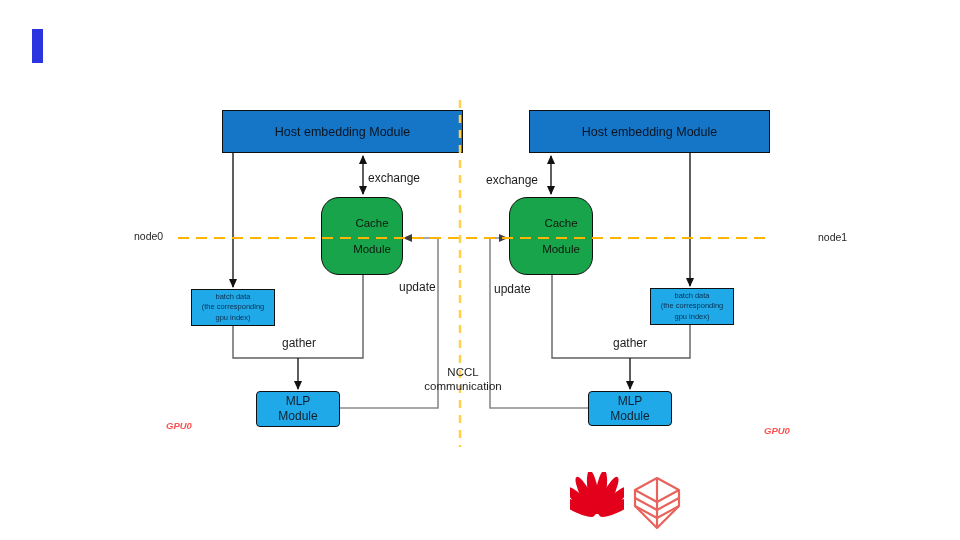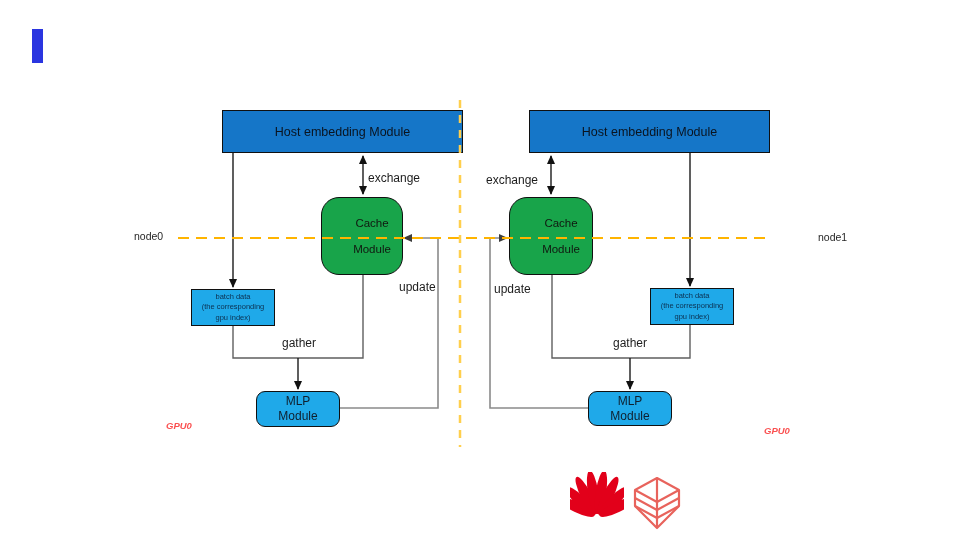--- a/index.html
+++ b/index.html
@@ -27,21 +27,21 @@
   .dash-v{stroke:var(--dashed-vertical);stroke-width:2.5;stroke-dasharray:8 7;fill:none;}
   
   .box{display:flex;align-items:center;justify-content:center;text-align:center;
        box-sizing:border-box;border:1.5px solid #101010;}
   .host-box{width:241px;height:43px;background:var(--host-fill);
             color:#0a1420;font-size:12.5px;margin-left:36px;}
   .cache-box{width:82px;height:78px;background:var(--cache-fill);border-radius:18px;
              color:#101810;font-size:11.5px;flex-direction:column;gap:14px;padding-left:20px;}
   .batch-box{width:84px;height:37px;background:var(--gpu-module-fill);border-radius:0;
              color:#0c3050;font-size:7.5px;line-height:1.35;flex-direction:column;}
-  .mlp-box{width:84px;height:36px;background:var(--gpu-module-fill);border-radius:9px;
+  .mlp-box{width:84px;height:36px;background:var(--gpu-module-fill);border-radius:4px;
            color:#10202e;font-size:12px;line-height:1.25;flex-direction:column;}
   
   .lbl{font-size:12px;color:#1c1c1c;white-space:nowrap;}
   .lbl-small{font-size:10.5px;color:#262626;white-space:nowrap;}
   .nccl{left:403px;top:366px;width:120px;text-align:center;font-size:11.5px;
         color:#1c1c1c;line-height:1.18;}
   .gpu-lbl{font-size:9.5px;font-weight:bold;color:var(--gpu-text);white-space:nowrap;font-style:italic;}
   
   .huawei-word{left:566px;top:518px;width:62px;text-align:center;font-size:14px;
                font-weight:bold;letter-spacing:1.5px;color:#161616;margin-top:20px;}
@@ -119,20 +119,24 @@
     <path class="dash-v" d="M460,100 L460,447"></path>
   </svg>
 
   <div class="abs texts" style="left:0;top:0;width:960px;height:540px;border-radius:19px;">
     <div class="abs lbl" style="left:368px;top:171px;">exchange</div>
     <div class="abs lbl" style="left:486px;top:173px;">exchange</div>
     <div class="abs lbl" style="left:399px;top:280px;">update</div>
     <div class="abs lbl" style="left:494px;top:282px;">update</div>
     <div class="abs lbl" style="left:282px;top:336px;">gather</div>
     <div class="abs lbl" style="left:613px;top:336px;">gather</div>
+    <div class="abs nccl">
+      <div>NCCL</div>
+      <div>communication</div>
+    </div>
     <div class="abs lbl-small" style="left:134px;top:230px;">node0</div>
     <div class="abs lbl-small" style="left:782px;top:231px;margin-left:36px;">node1</div>
     <div class="abs gpu-lbl" style="left:166px;top:420px;">GPU0</div>
     <div class="abs gpu-lbl" style="left:764px;top:425px;">GPU0</div>
   </div>
 
   <svg class="abs" style="left:570px;top:472px;z-index:4;" width="54" height="46" viewBox="0 0 54 46">
     <g transform="translate(27,45)" fill="var(--huawei-red)">
       <ellipse cx="0" cy="-22" rx="5.2" ry="19" transform="rotate(-64)"></ellipse>
       <ellipse cx="0" cy="-23" rx="5.2" ry="20" transform="rotate(-46)"></ellipse>

